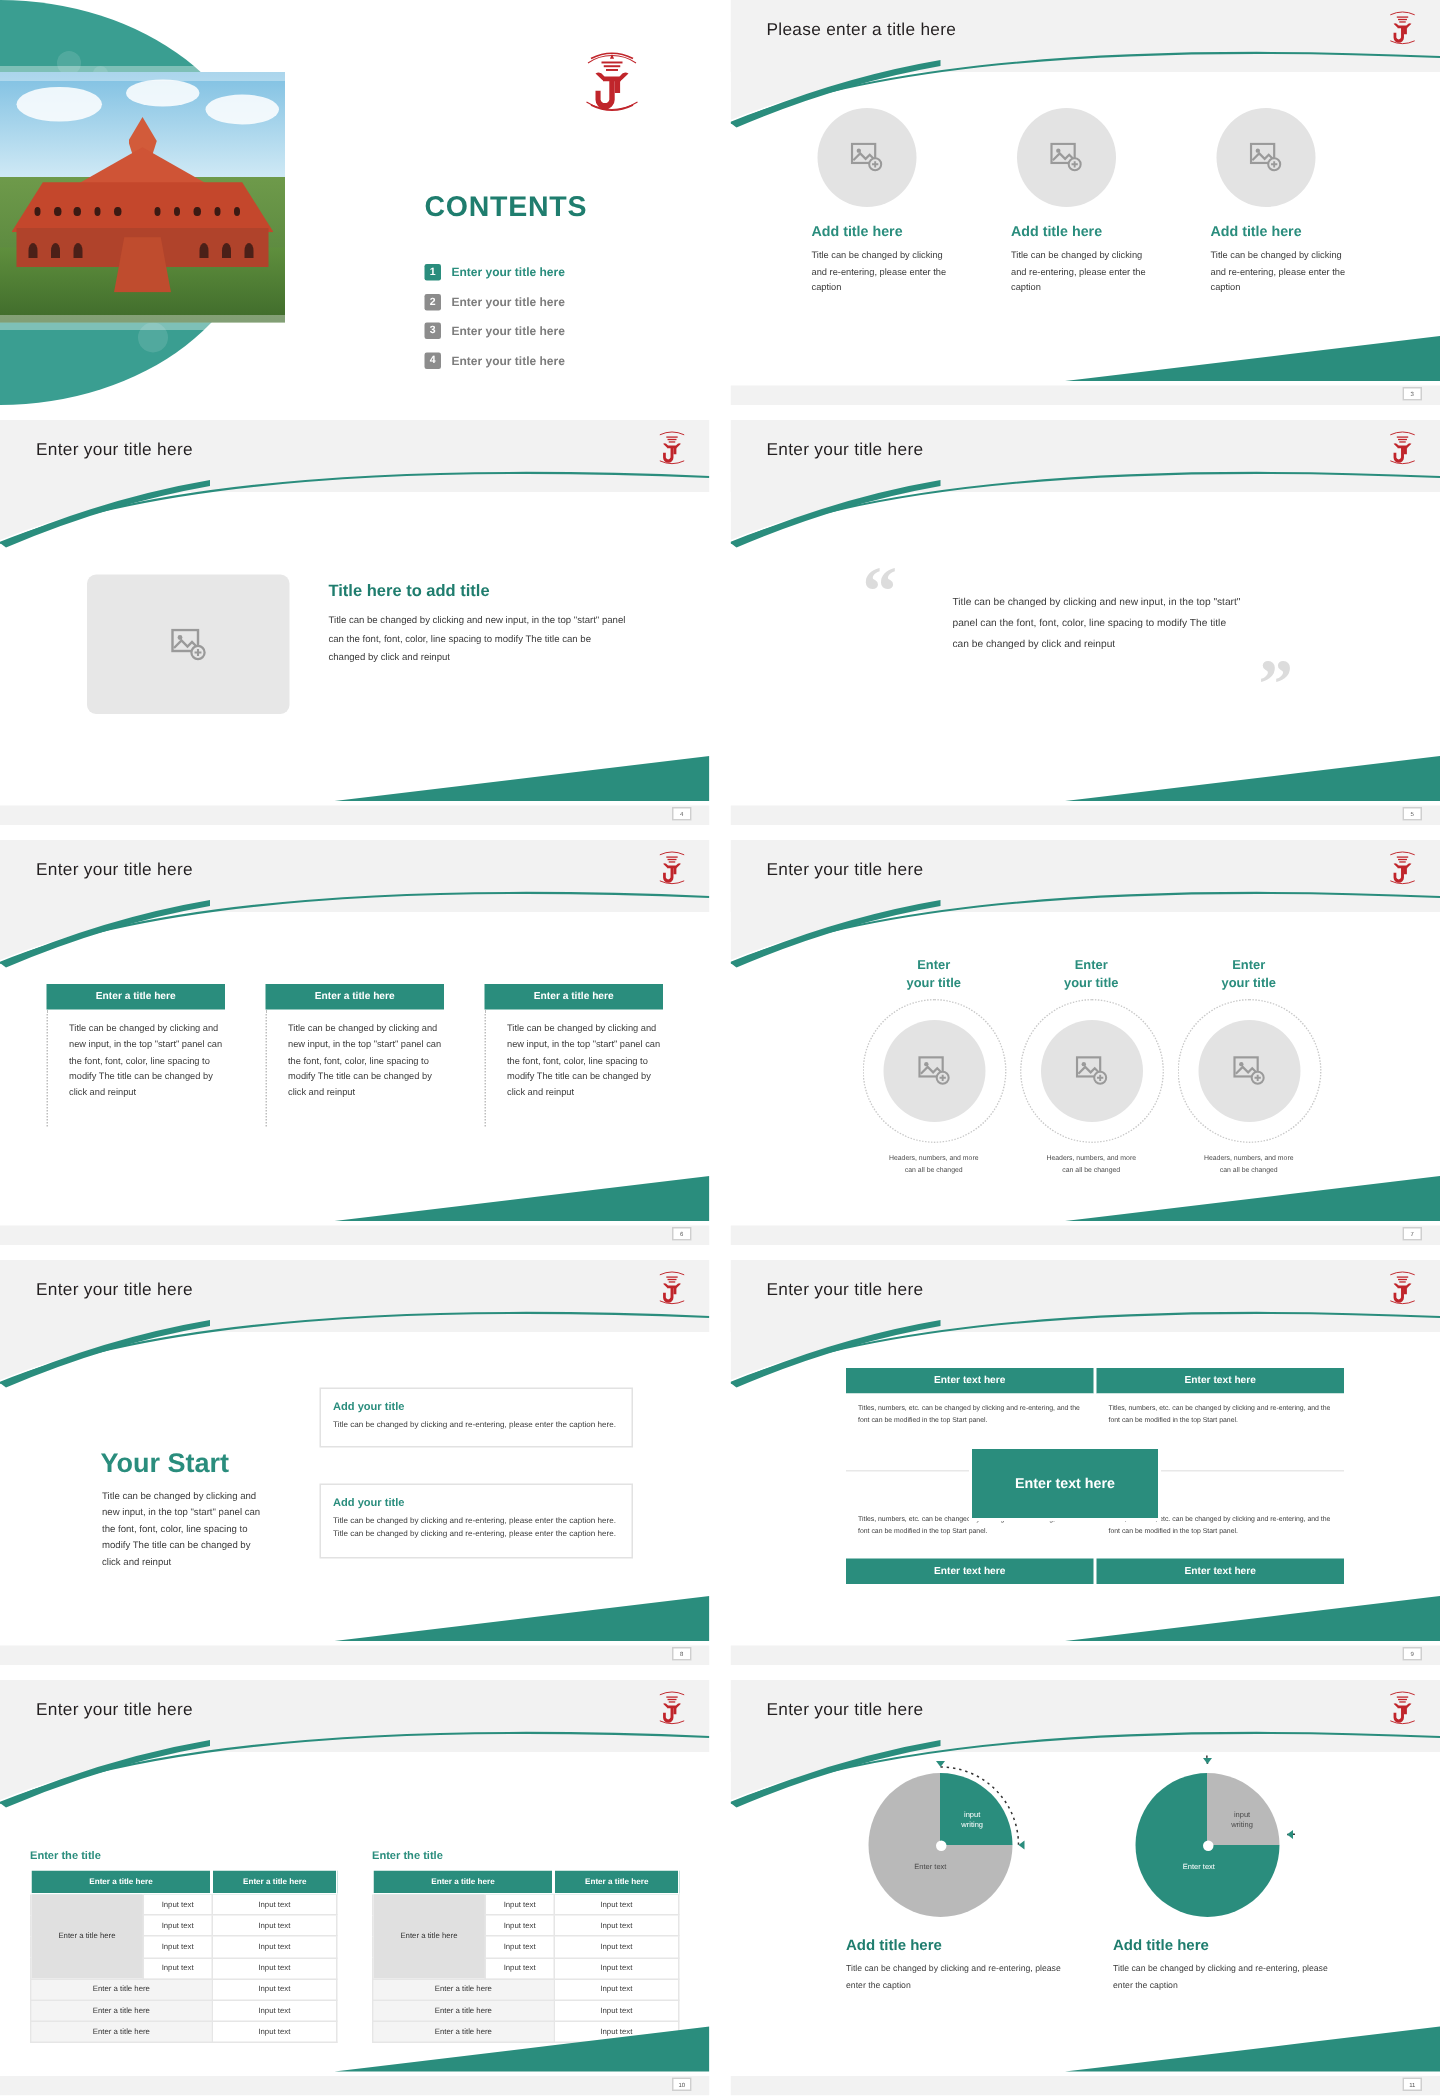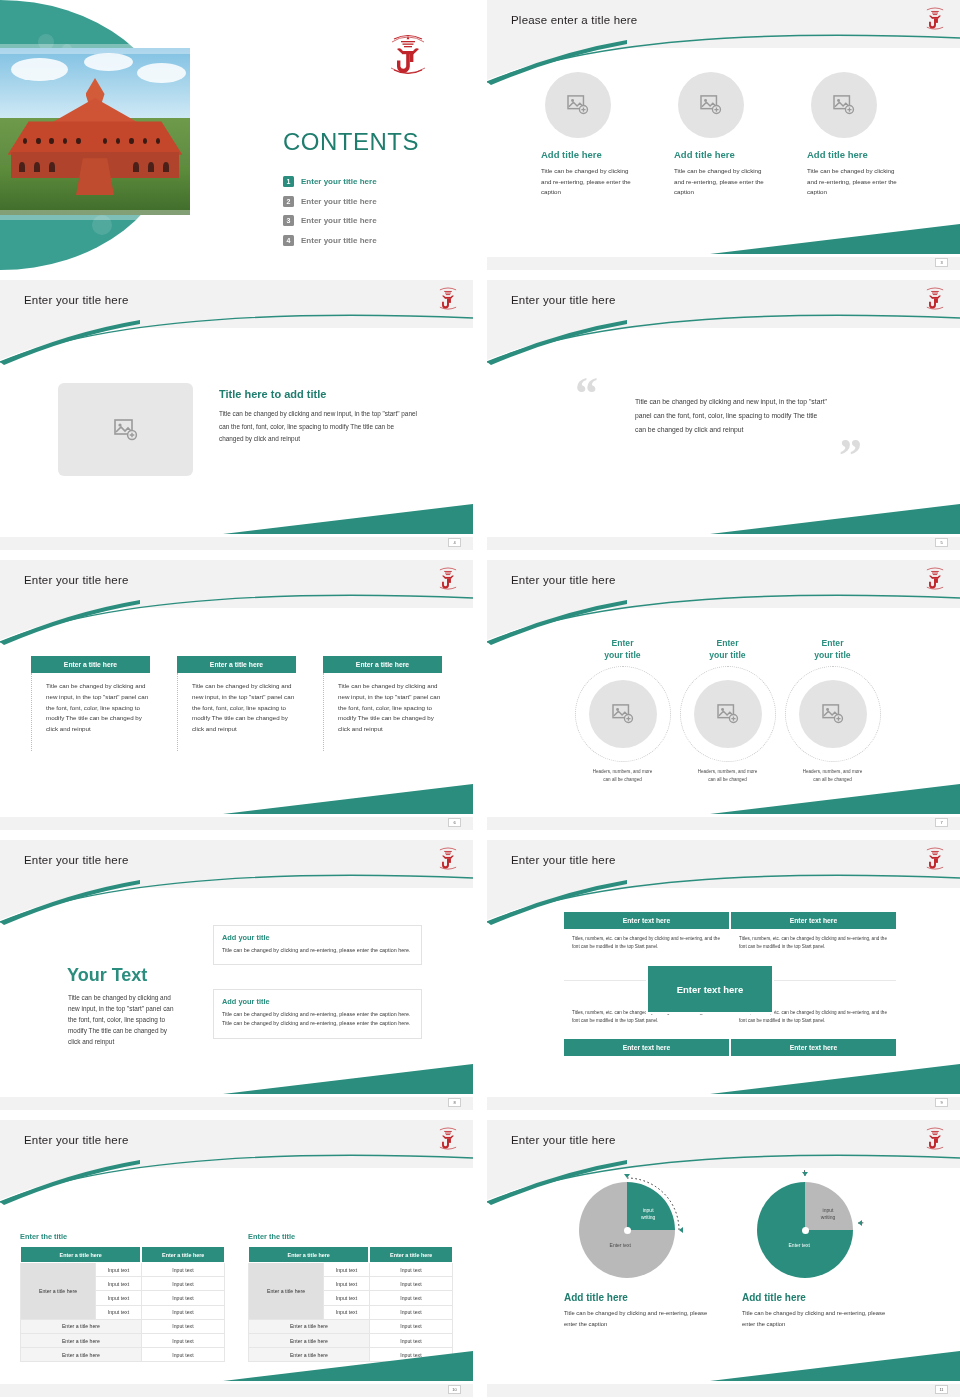--- a/index.html
+++ b/index.html
@@ -99,21 +99,21 @@
     background:#4b2018; border-radius:50% 50% 0 0;
   }
   .cover-photo .win{
     position:absolute; top:54%; width:2.4%; height:3.6%;
     background:#3b1a13; border-radius:50%;
   }
   .cover-band{ position:absolute; left:0; width:190px; height:10px; background:rgba(255,255,255,.35); z-index:4;}
   .cover-logo{ position:absolute; left:388px; top:30px; width:40px; height:48px; z-index:5;}
   .contents-title{
     position:absolute; left:283px; top:128px;
-    font-size:24px; font-weight:normal; color:#1f7d6e; letter-spacing:.5px; z-index:5;
+    font-size:19px; font-weight:bold; color:#1f7d6e; letter-spacing:.5px; z-index:5;
   }
   .toc{ position:absolute; left:283px; top:172px; z-index:5;}
   .toc-row{ display:flex; align-items:center; height:19.5px; }
   .toc-num{
     width:11px; height:11px; border-radius:1.5px;
     font-size:7px; font-weight:bold; color:#fff; text-align:center; line-height:11px;
     background:#8c8c8c; margin-right:7px;
   }
   .toc-row.active .toc-num{ background:#2a8d7d; }
   .toc-label{ font-size:8px; font-weight:bold; color:#7d7d7d; }
@@ -634,21 +634,21 @@
             <path d="M5 41 Q20 48 35 41"></path>
           </g>
         </svg>
     </div>
     <div class="foot-curve">
       <svg width="250" height="34" viewBox="0 0 250 34" preserveAspectRatio="none">
           <path d="M250 2 Q150 14 0 32 L250 32 Z" fill="#2a8d7d"></path>
         </svg>
     </div>
 
-    <div class="s7-h">Your Text</div>
+    <div class="s7-h">Your Start</div>
     <div class="s7-p">Title can be changed by clicking and new input, in the top "start" panel can the font, font, color, line spacing to modify The title can be changed by click and reinput</div>
 
     <div class="s7-card" style="top:85px;">
       <div class="s7-ch">Add your title</div>
       <div class="s7-cp">Title can be changed by clicking and re-entering, please enter the caption here.</div>
     </div>
     <div class="s7-card" style="top:149px;">
       <div class="s7-ch">Add your title</div>
       <div class="s7-cp">Title can be changed by clicking and re-entering, please enter the caption here. Title can be changed by clicking and re-entering, please enter the caption here.</div>
     </div>

